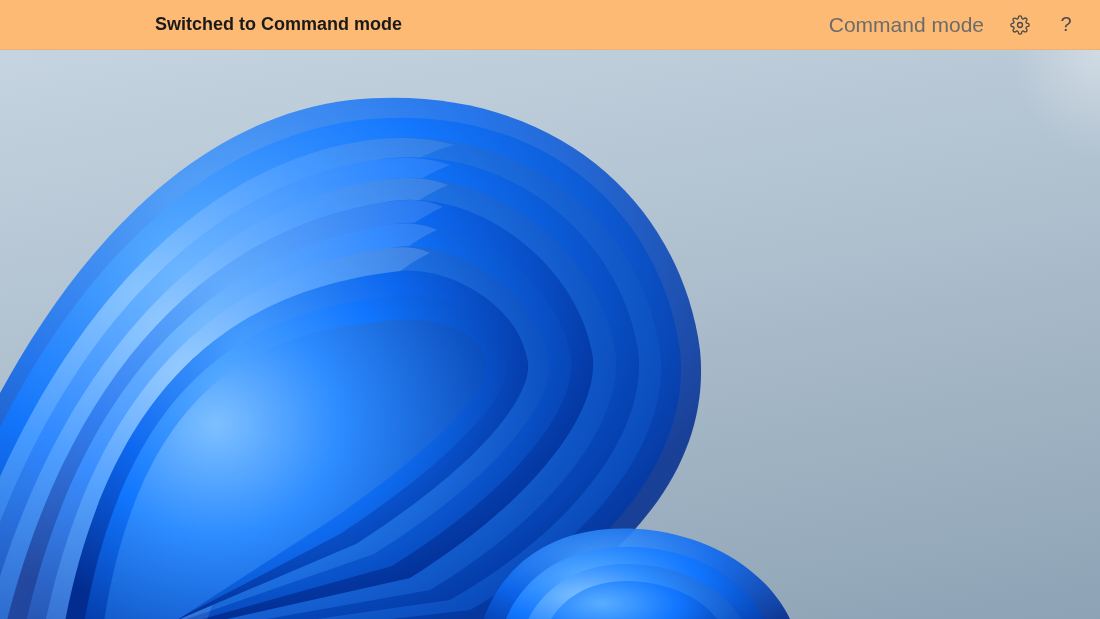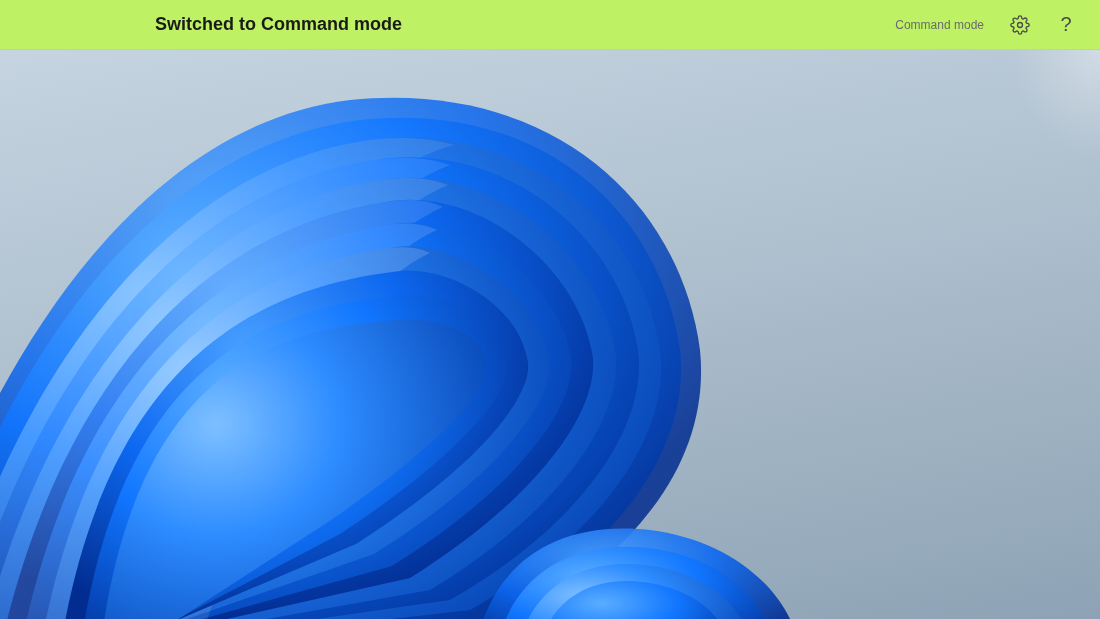--- a/index.html
+++ b/index.html
@@ -11,21 +11,21 @@
     body {
       width: 1100px;
       height: 619px;
       overflow: hidden;
       font-family: "Segoe UI", -apple-system, BlinkMacSystemFont, sans-serif;
       position: relative;
     }
     
     .top-bar {
       height: 50px;
-      background: #bef264;
+      background: #fdba74;
       display: flex;
       align-items: center;
       justify-content: space-between;
       padding: 0 20px 0 155px;
       border-bottom: 1px solid rgba(0,0,0,0.05);
       position: relative;
       z-index: 10;
     }
     
     .status-text {
@@ -34,21 +34,21 @@
       color: #1a1a1a;
     }
     
     .right-controls {
       display: flex;
       align-items: center;
       gap: 18px;
     }
     
     .mode-label {
-      font-size: 12px;
+      font-size: 21px;
       color: #6b6b6b;
       margin-right: 4px;
     }
     
     .icon-button {
       background: none;
       border: none;
       cursor: pointer;
       display: flex;
       align-items: center;

